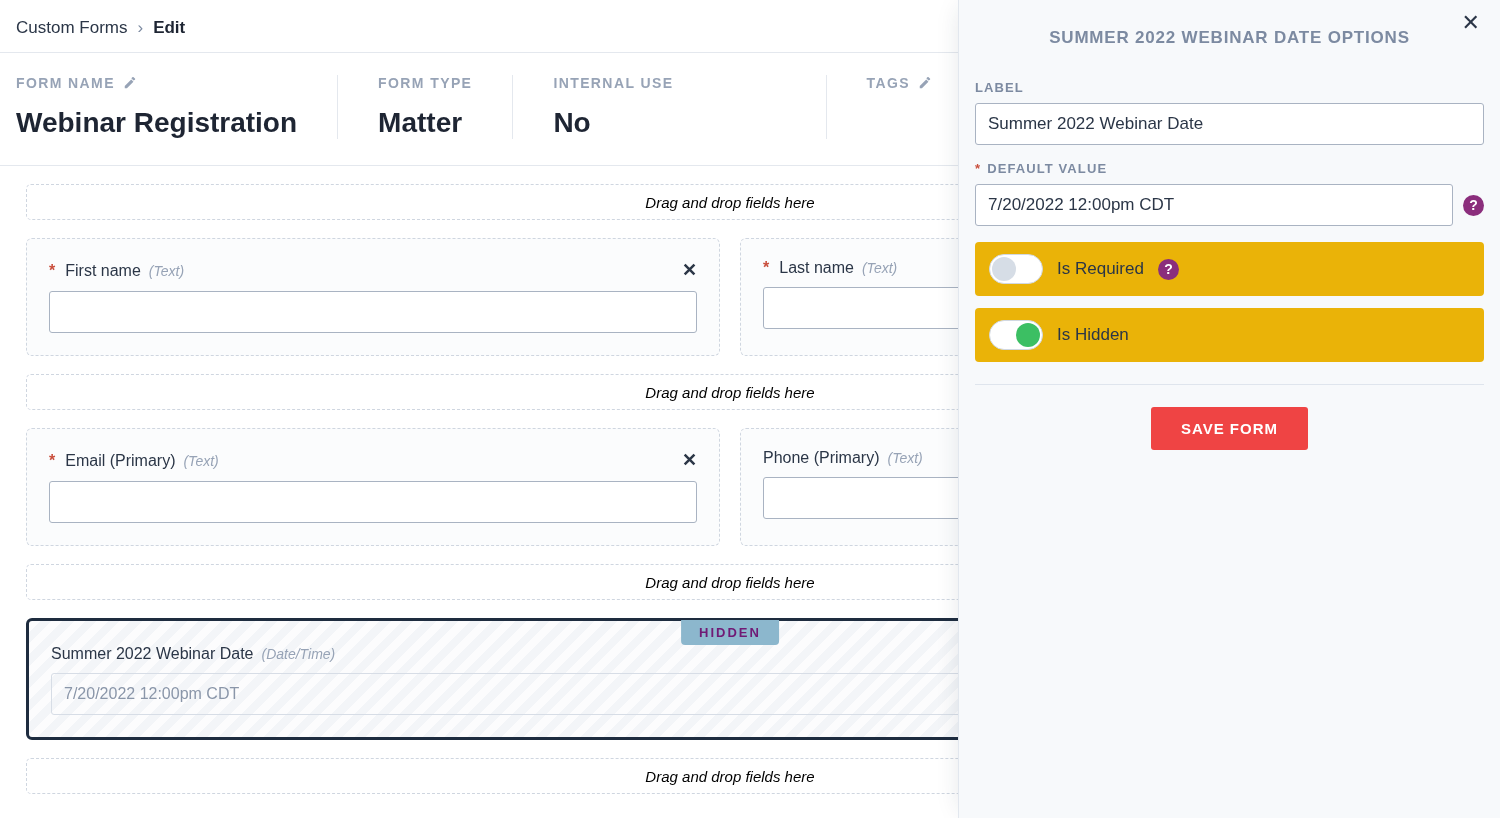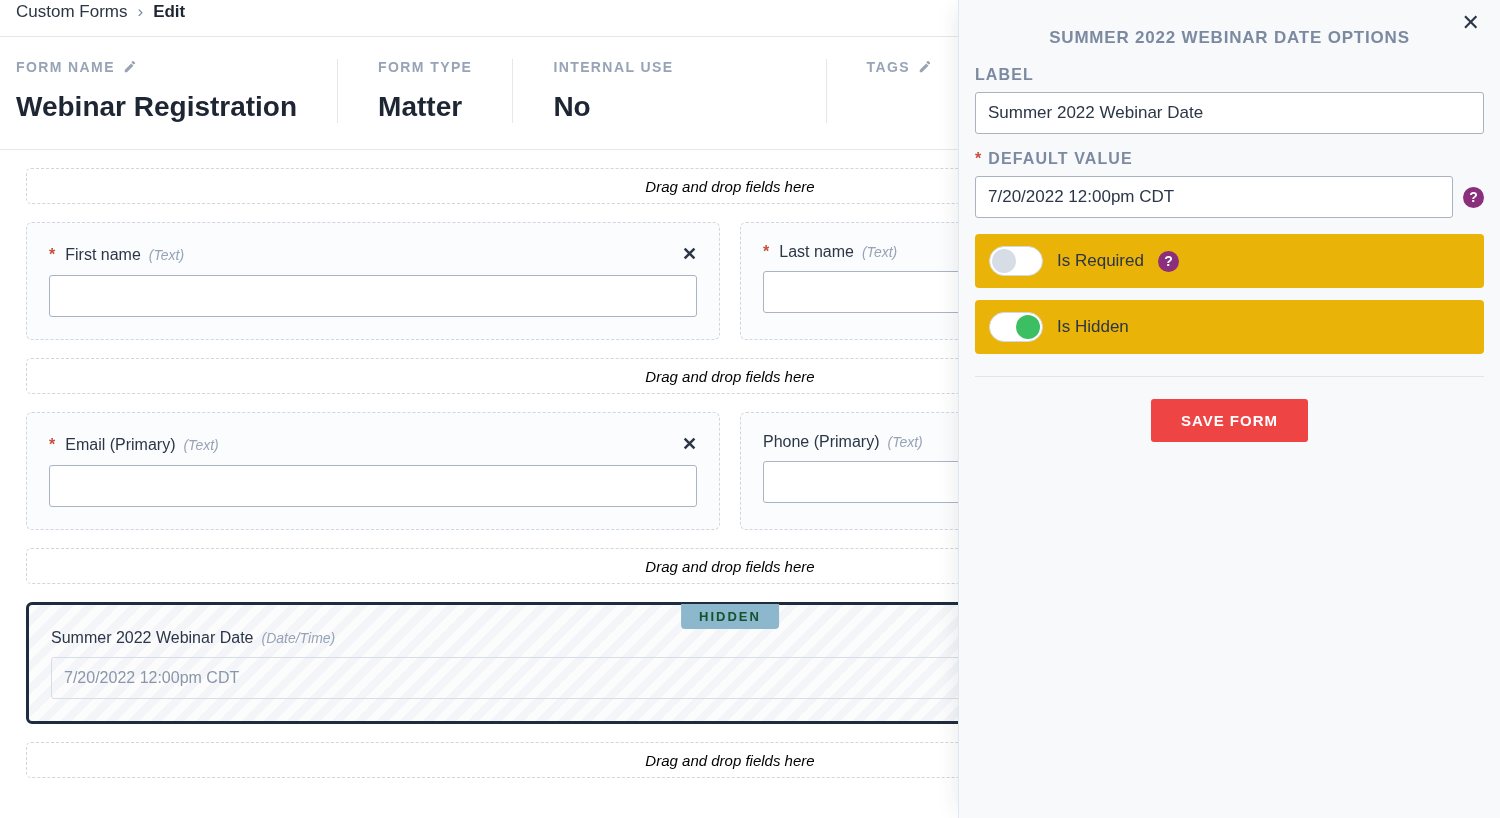--- a/index.html
+++ b/index.html
@@ -1,20 +1,20 @@
 <!DOCTYPE html>
 <html><head>
 <meta charset="utf-8">
 <style>
   * { box-sizing: border-box; margin: 0; padding: 0; }
   html, body { width: 1500px; height: 818px; font-family: -apple-system, "Segoe UI", Helvetica, Arial, sans-serif; background: #fff; color: #2b3647; overflow: hidden; }
   .viewport { position: relative; width: 1500px; height: 818px; }
 
   
-  .breadcrumb { display: flex; align-items: center; gap: 10px; padding: 2px 16px 14px; font-size: 17px; color: #516078; }
+  .breadcrumb { display: flex; align-items: center; gap: 10px; padding: 18px 16px 14px; font-size: 17px; color: #516078; }
   .breadcrumb .link { color: #2b3647; }
   .breadcrumb .chev { color: #7c8aa1; }
   .breadcrumb .current { font-weight: 700; color: #1e2533; }
 
   .divider-h { height: 1px; background: #e4e8ee; }
 
   
   .meta { display: flex; align-items: stretch; padding: 22px 16px 26px; gap: 0; position: relative; }
   .meta-col { padding-right: 40px; }
   .meta-col + .meta-col { border-left: 1px solid #e4e8ee; padding-left: 40px; }
@@ -30,28 +30,28 @@
   .field-card { flex: 1; border: 1.5px dashed #cfd6e0; border-radius: 6px; padding: 20px 22px 22px; background: #fbfcfd; position: relative; }
   .field-card.selected { border: 3px solid #1e2c3f; border-radius: 6px; padding: 24px 22px 22px;
     background: repeating-linear-gradient(135deg, #fcfcfd 0 8px, #f3f5f8 8px 16px);
   }
   .field-head { display: flex; align-items: baseline; gap: 8px; font-size: 16px; color: #2b3647; margin-bottom: 10px; }
   .req-star { color: #c94f3d; font-weight: 700; margin-right: 2px; }
   .type-hint { color: #97a3b6; font-style: italic; font-size: 14px; }
   .remove-x { margin-left: auto; color: #2b3647; font-size: 18px; font-weight: 700; cursor: pointer; user-select: none; }
   .field-input { width: 100%; height: 42px; border: 1px solid #a9b3c2; border-radius: 3px; background: #fff; padding: 0 12px; font-size: 16px; }
   .field-input.ghost { background: transparent; border-color: #d7dde6; color: #8a96a9; }
-  .hidden-badge { position: absolute; top: 0; left: 50%; transform: translate(-50%, -1px); background: #8cb7cd; color: #14532d; font-size: 13px; letter-spacing: 2px; font-weight: 700; padding: 5px 18px; border-radius: 0 0 4px 4px; }
+  .hidden-badge { position: absolute; top: 0; left: 50%; transform: translate(-50%, -1px); background: #8cb7cd; color: #701a75; font-size: 13px; letter-spacing: 2px; font-weight: 700; padding: 5px 18px; border-radius: 0 0 4px 4px; }
 
   
   .panel { position: absolute; right: 0; top: 0; width: 542px; height: 818px; background: #f7f9fb; border-left: 1px solid #e2e7ee; box-shadow: -4px 0 24px -8px rgba(30,44,63,.15); }
   .panel-close { position: absolute; right: 20px; top: 10px; font-size: 22px; color: #2b3647; cursor: pointer; }
   .panel-title { text-align: center; font-size: 17px; letter-spacing: .8px; color: #7c8aa1; font-weight: 600; padding: 28px 0 18px; }
   .panel-body { padding: 0 16px; }
-  .p-label { font-size: 16px; letter-spacing: 1.1px; color: #7c8aa1; font-weight: 700; margin: 0 0 8px; display: flex; align-items: center; gap: 4px; }
+  .p-label { font-size: 13px; letter-spacing: 1.1px; color: #7c8aa1; font-weight: 700; margin: 14px 0 8px; display: flex; align-items: center; gap: 4px; }
   .p-label .req-star { font-style: normal; }
   .p-input-row { display: flex; align-items: center; gap: 10px; margin-bottom: 16px; }
   .p-input { flex: 1; height: 42px; border: 1px solid #a9b3c2; border-radius: 3px; background: #fff; padding: 0 12px; font-size: 17px; color: #2b3647; }
   .help { width: 21px; height: 21px; border-radius: 50%; background: #8b2e7c; color: #fff; font-weight: 700; font-size: 14px; display: inline-flex; align-items: center; justify-content: center; cursor: pointer; }
   .toggle-row { background: #eab308; border-radius: 4px; padding: 12px 14px; display: flex; align-items: center; gap: 14px; margin-bottom: 12px; font-size: 17px; color: #2b3647; }
   .toggle { width: 54px; height: 30px; border-radius: 30px; background: #fff; border: 1px solid #d1d8e2; position: relative; cursor: pointer; }
   .toggle .knob { position: absolute; top: 2px; left: 2px; width: 24px; height: 24px; border-radius: 50%; background: #d6dde6; transition: none; }
   .toggle.on .knob { left: 26px; background: #3cbf63; }
   .panel-sep { height: 1px; background: #dfe5ed; margin: 22px 0; }
   .save-btn { display: block; margin: 0 auto; background: #ef4444; color: #fff; border: none; border-radius: 3px; font-size: 15px; font-weight: 700; letter-spacing: 1px; padding: 13px 30px; cursor: pointer; }

